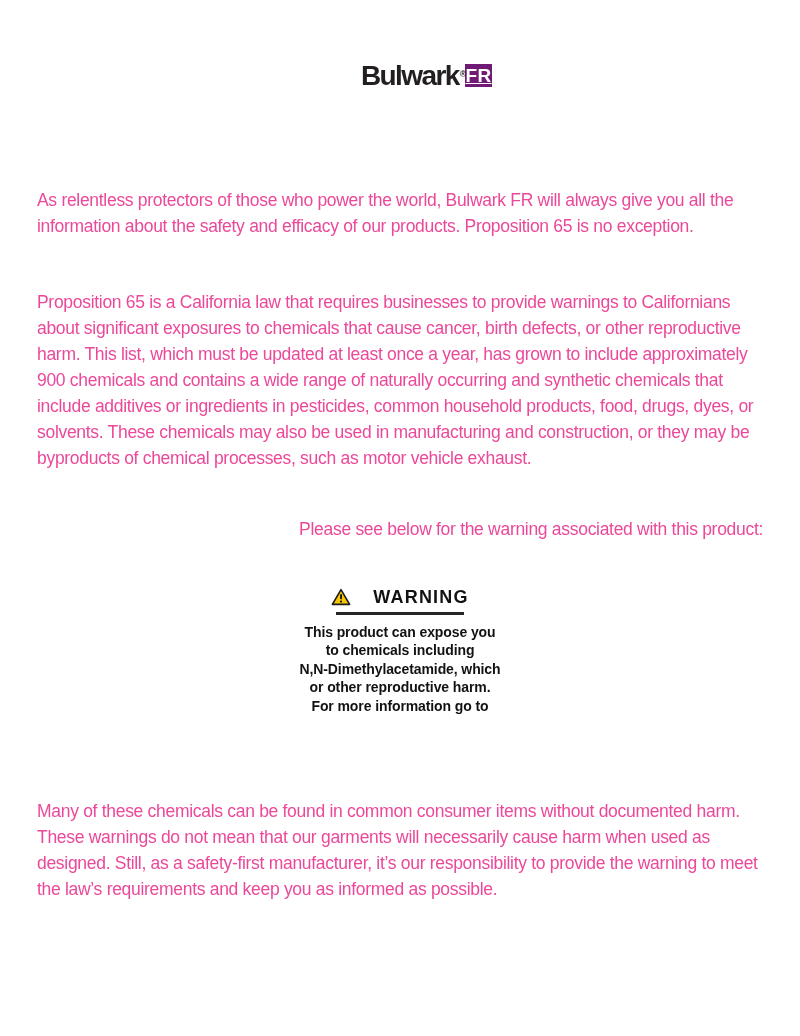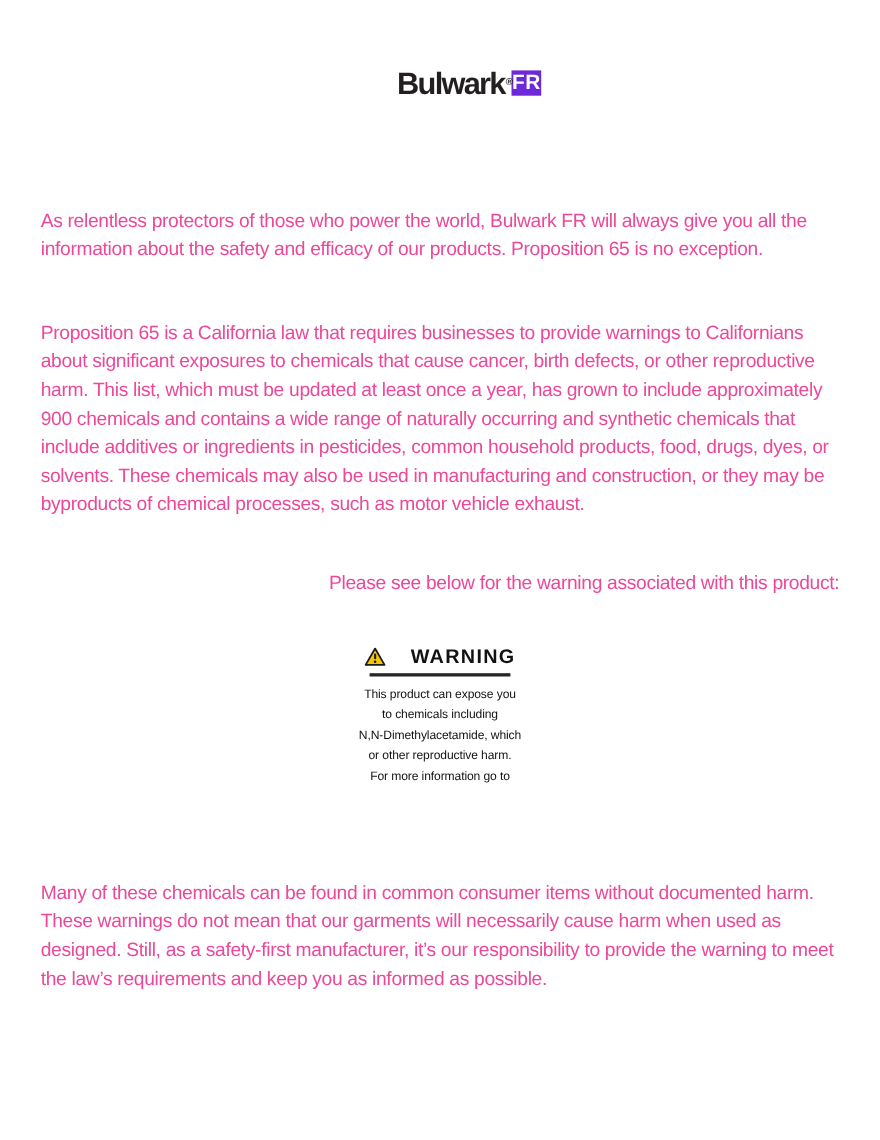--- a/index.html
+++ b/index.html
@@ -51,21 +51,21 @@
     display:flex;align-items:center;justify-content:center;gap:22px;
   }
   .warning-head svg{display:block;}
   .warning-title{
     font-size:18px;font-weight:bold;letter-spacing:1.2px;line-height:18px;
   }
   .warning-rule{
     width:128px;height:3px;margin:6px auto 8px auto;background:#262626;
   }
   .warning-line{
-    font-size:11px;font-weight:normal;line-height:18.4px;letter-spacing:-.1px;
+    font-size:14px;font-weight:bold;line-height:18.4px;letter-spacing:-.1px;
   }
 </style>
 </head>
 <body>
 
 <div class="page">
 
   <div class="logo">
     <svg width="104" height="66" viewBox="0 0 104 66">
       <defs>
@@ -89,21 +89,21 @@
           <rect x="66" y="-40" width="8.5" height="150"></rect>
           <rect x="80" y="-40" width="8.5" height="150"></rect>
           <rect x="94" y="-40" width="8.5" height="150"></rect>
         </g>
       </g>
 
       <path fill="#231f20" d="M36,40 L36,28 L43.5,28 L43.5,33 L48,33 L48,28 L56,28 L56,33 L60.5,33 L60.5,28 L68,28 L68,40
                L62,43 L63,49 L69,63 L35,63 L41,49 L42,43 Z"></path>
     </svg>
     <div class="wordmark"><span>Bulwark</span><sup>®</sup></div>
-    <div class="fr-badge" style="background:#6d28d9;">
+    <div class="fr-badge" style="background:#701a75;text-decoration:underline;">
       <span>FR</span>
     </div>
   </div>
 
   <div class="para p1">As relentless protectors of those who power the world, Bulwark FR will always give you all the information about the safety and efficacy of our products. Proposition 65 is no exception.</div>
 
   <div class="para p2">Proposition 65 is a California law that requires businesses to provide warnings to Californians about significant exposures to chemicals that cause cancer, birth defects, or other reproductive harm. This list, which must be updated at least once a year, has grown to include approximately 900 chemicals and contains a wide range of naturally occurring and synthetic chemicals that include additives or ingredients in pesticides, common household products, food, drugs, dyes, or solvents. These chemicals may also be used in manufacturing and construction, or they may be byproducts of chemical processes, such as motor vehicle exhaust.</div>
 
   <div class="para p3 pre"> Please see below for the warning associated with this product:</div>
 

